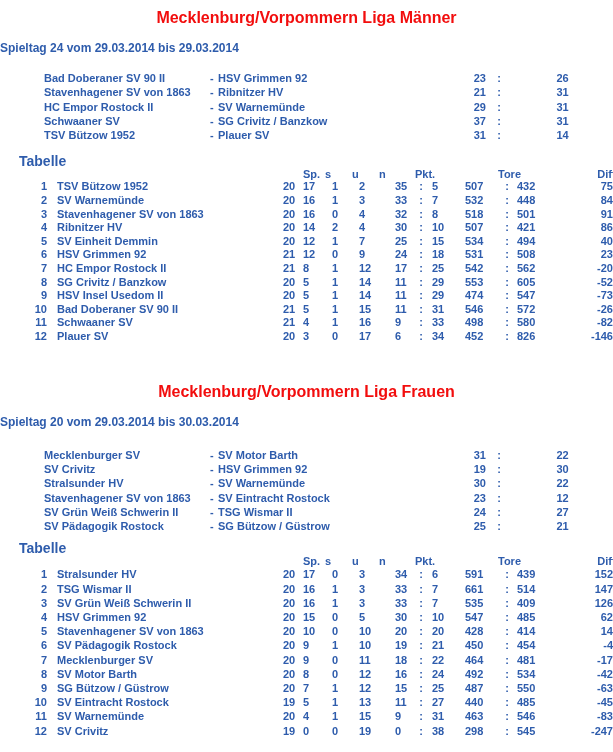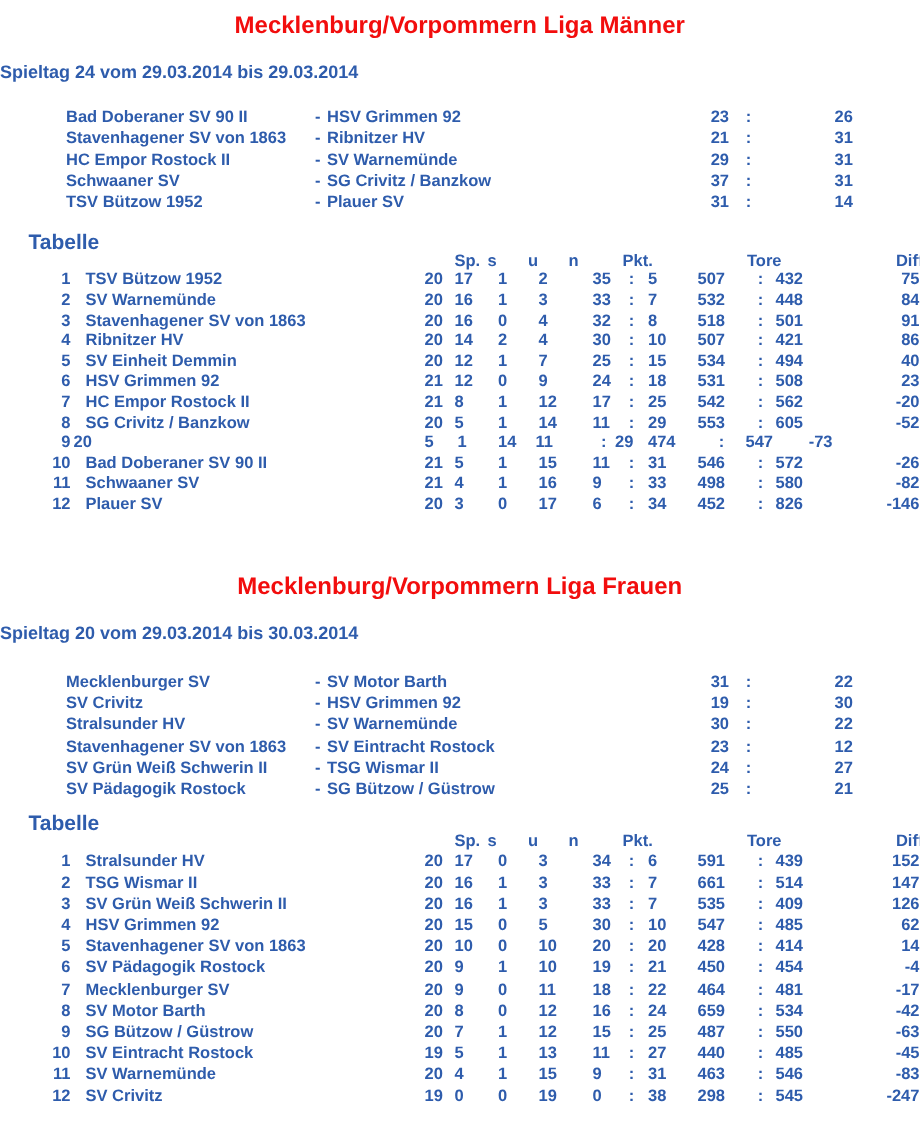--- a/index.html
+++ b/index.html
@@ -270,20 +270,21 @@
         <span class="pcolon">:</span>
         <span class="pa">29</span>
         <span class="tf">553</span>
         <span class="tcolon">:</span>
         <span class="ta">605</span>
         <span class="diff">-52</span>
       </div>
 
       <div class="trow">
         <span class="rank">9</span>
+        <span class="team">HSV Insel Usedom II</span>
         <span class="v-sp">20</span>
         <span class="v-s">5</span>
         <span class="v-u">1</span>
         <span class="v-n">14</span>
         <span class="pf">11</span>
         <span class="pcolon">:</span>
         <span class="pa">29</span>
         <span class="tf">474</span>
         <span class="tcolon">:</span>
         <span class="ta">547</span>
@@ -531,21 +532,21 @@
       <div class="trow">
         <span class="rank">8</span>
         <span class="team">SV Motor Barth</span>
         <span class="v-sp">20</span>
         <span class="v-s">8</span>
         <span class="v-u">0</span>
         <span class="v-n">12</span>
         <span class="pf">16</span>
         <span class="pcolon">:</span>
         <span class="pa">24</span>
-        <span class="tf">659</span>
+        <span class="tf">492</span>
         <span class="tcolon">:</span>
         <span class="ta">534</span>
         <span class="diff">-42</span>
       </div>
 
       <div class="trow">
         <span class="rank">9</span>
         <span class="team">SG Bützow / Güstrow</span>
         <span class="v-sp">20</span>
         <span class="v-s">7</span>

